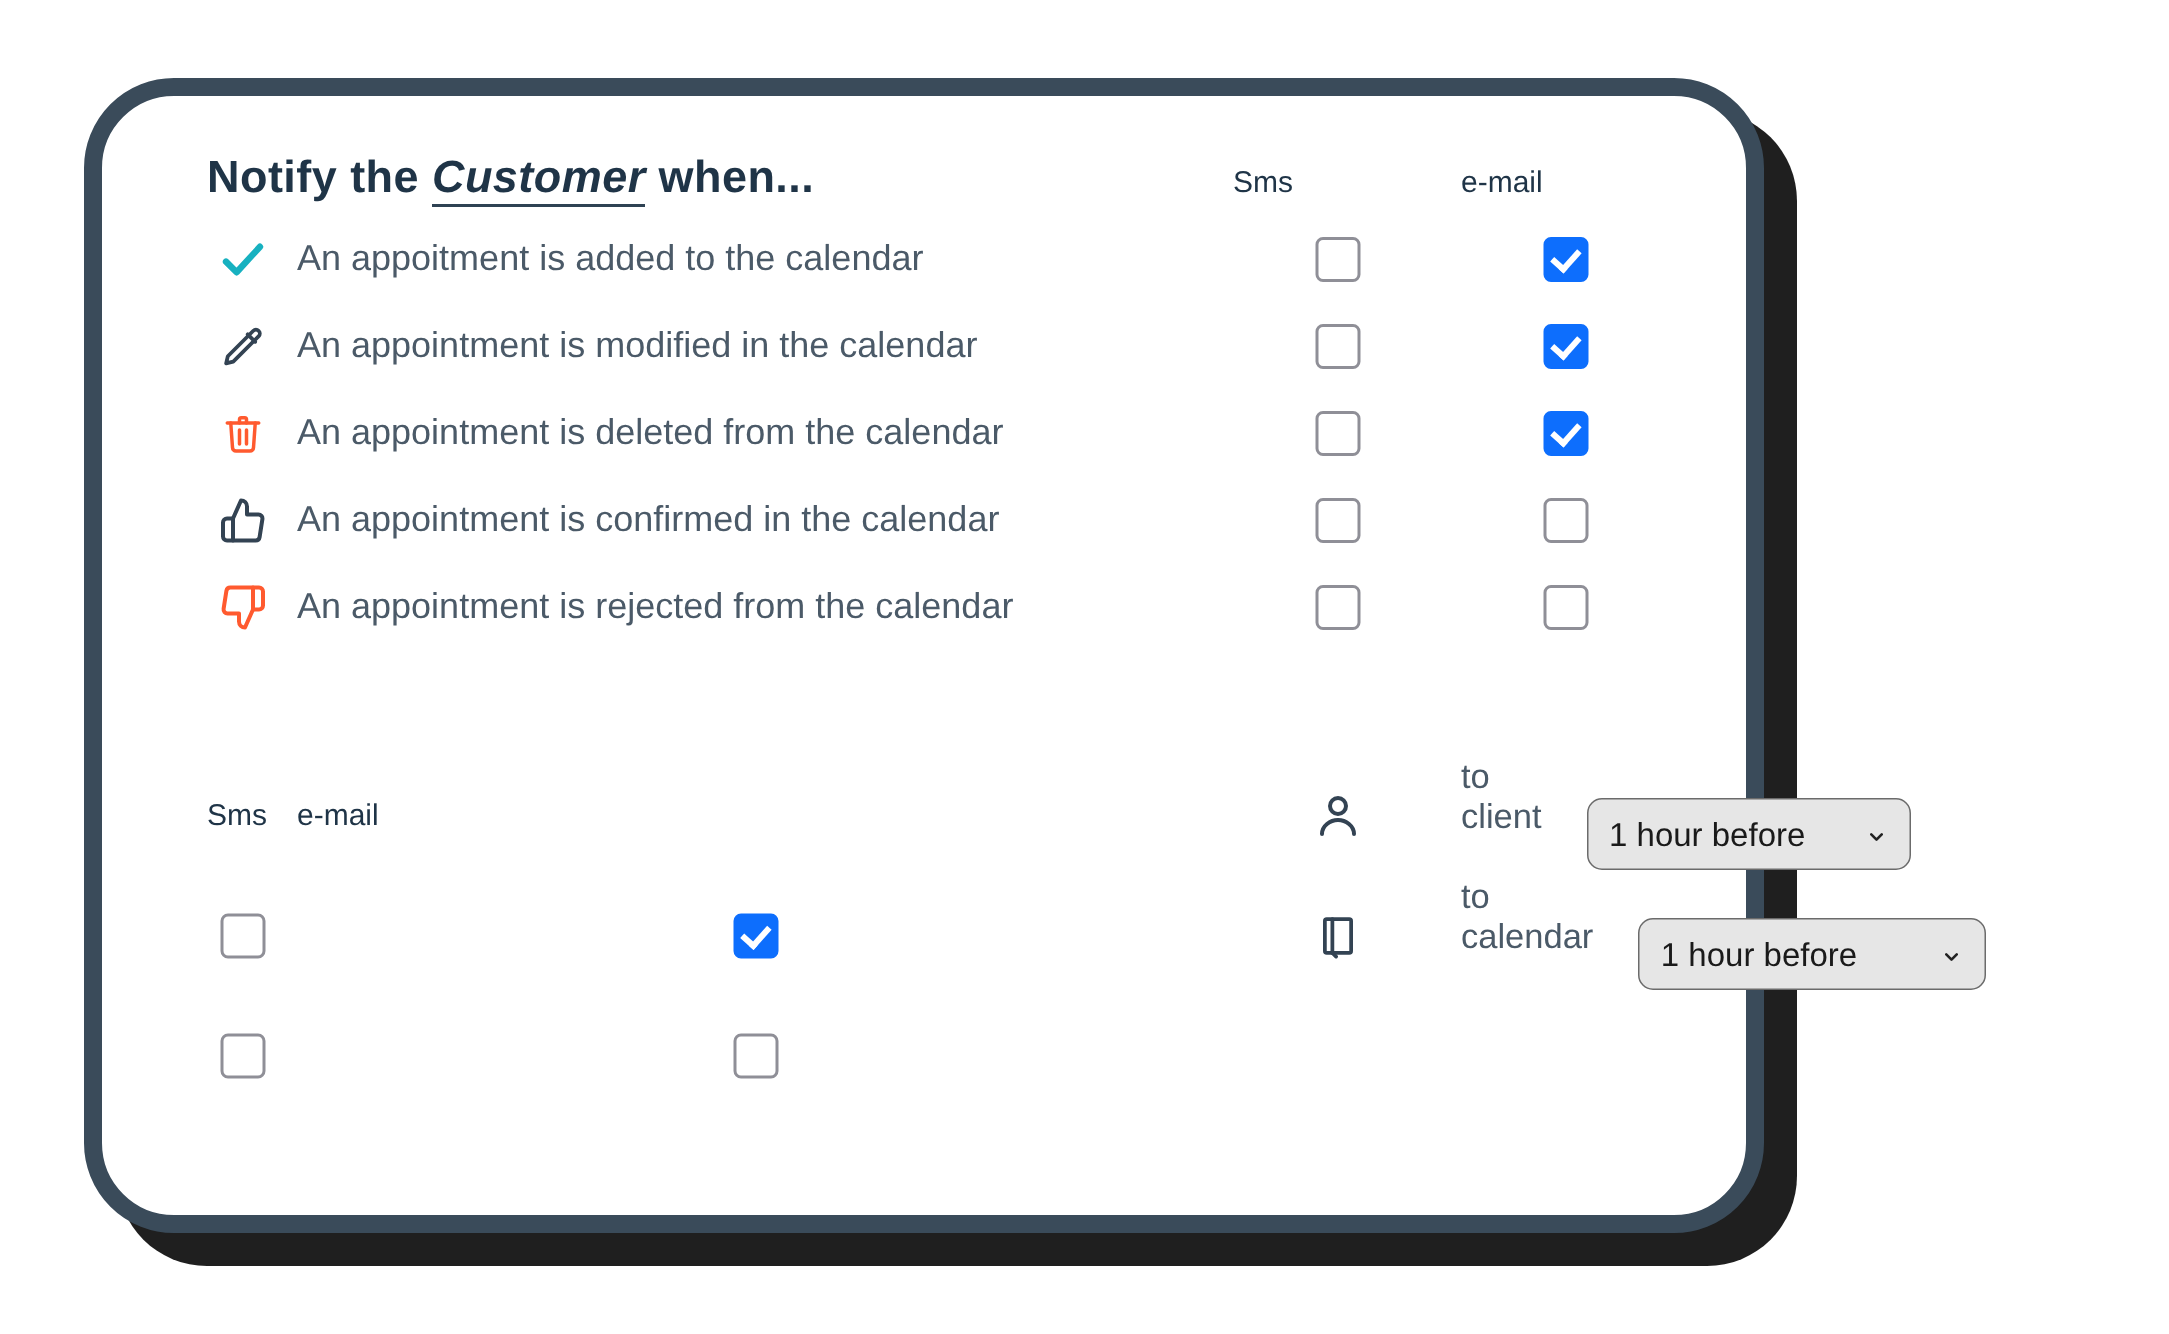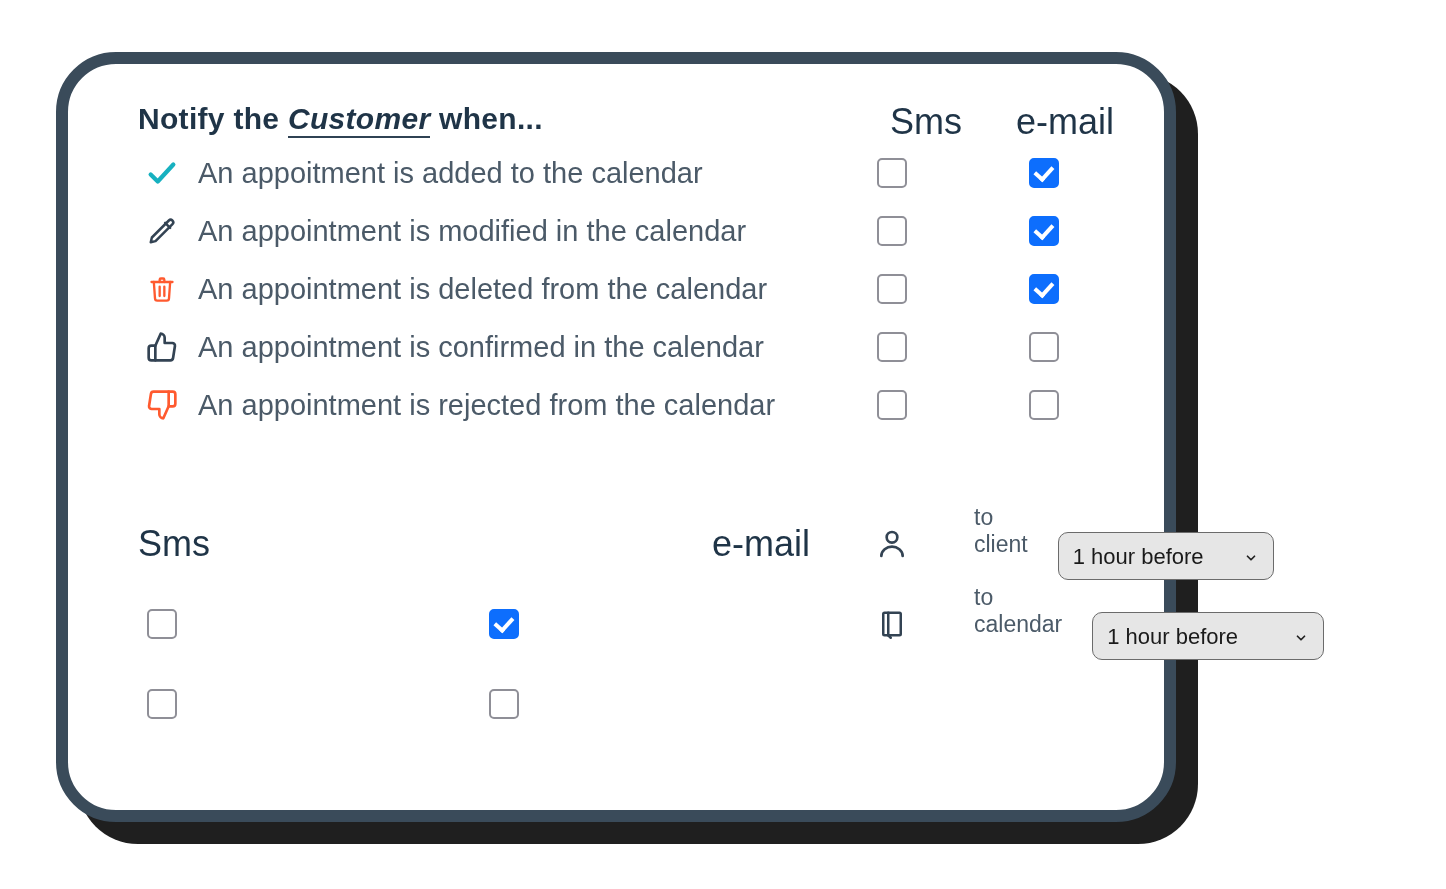--- a/index.html
+++ b/index.html
@@ -48,33 +48,33 @@
     color:var(--ink);
     padding:2px 0 8px 0;
   }
   .heading .em{
     font-style:italic;
     font-weight:700;
     border-bottom:2px solid var(--rule);
     padding-bottom:1px;
   }
   .col-head{
-    font-size:36px;
+    font-size:20px;
     color:var(--ink);
     font-weight:400;
-    text-align:right;
+    text-align:left;
   }
   .row-icon{
     display:flex;
     align-items:center;
     justify-content:center;
     height:58px;
   }
   .row-label{
-    font-size:29px;
+    font-size:24px;
     color:var(--muted);
     height:58px;
     display:flex;
     align-items:center;
   }
   .cell-cb{
     display:flex;
     align-items:center;
     justify-content:center;
     height:58px;

